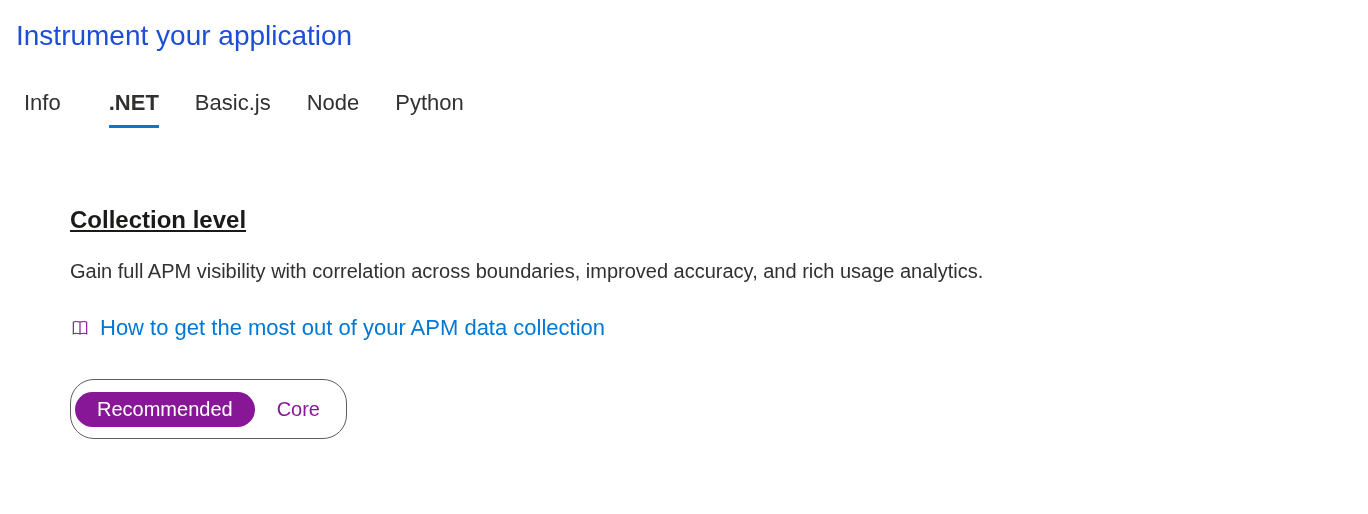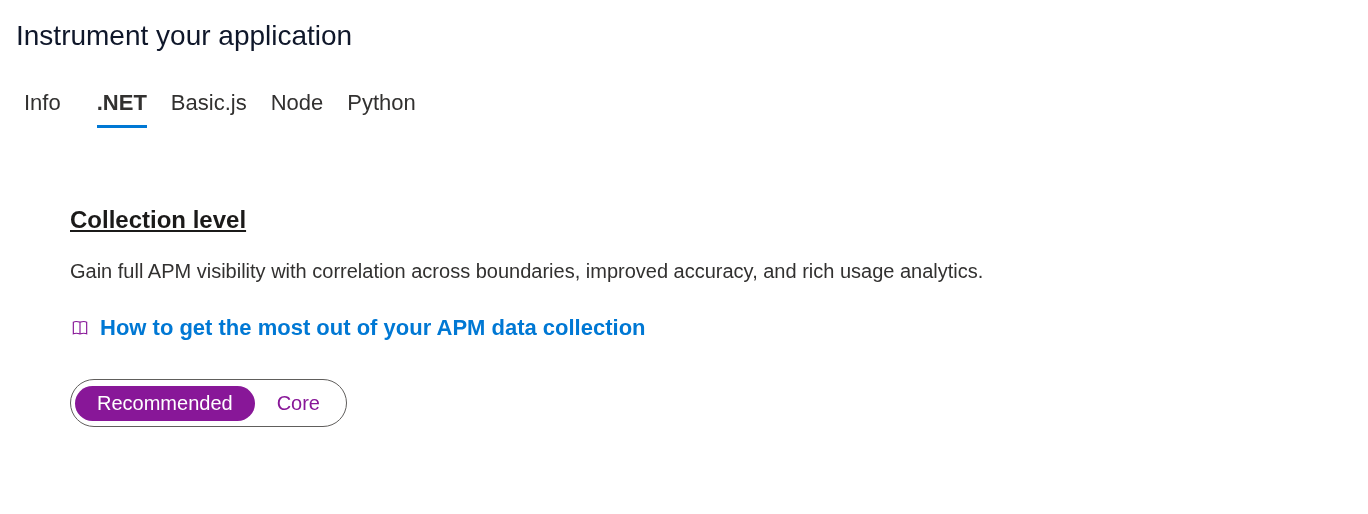--- a/index.html
+++ b/index.html
@@ -10,26 +10,26 @@
     body {
       font-family: "Segoe UI", -apple-system, BlinkMacSystemFont, sans-serif;
       background: #ffffff;
       color: #323130;
       padding: 0;
       width: 1368px;
     }
     .page-title {
       font-size: 28px;
       font-weight: 400;
-      color: #0f172a;
+      color: #1d4ed8;
       padding: 20px 16px 0 16px;
     }
     .tabs {
       display: flex;
-      gap: 24px;
+      gap: 36px;
       padding: 32px 16px 0 24px;
     }
     .tab {
       font-size: 22px;
       font-weight: 400;
       color: #323130;
       padding: 6px 0 12px 0;
       cursor: pointer;
       position: relative;
       user-select: none;
@@ -67,21 +67,20 @@
       display: flex;
       align-items: center;
       gap: 10px;
       margin-bottom: 38px;
     }
     .doc-link {
       font-size: 22px;
       color: #0078d4;
       text-decoration: none;
       cursor: pointer;
-      font-weight: bold;
     }
     .book-icon {
       width: 20px;
       height: 20px;
       display: inline-flex;
       align-items: center;
       justify-content: center;
     }
     .book-icon svg {
       width: 20px;
@@ -89,21 +88,21 @@
       stroke: #881798;
       fill: none;
       stroke-width: 1.4;
     }
     .pill-toggle {
       display: inline-flex;
       align-items: center;
       border: 1px solid #605e5c;
       border-radius: 24px;
       padding: 4px;
-      height: 48px;
+      height: 60px;
       justify-content: center;
     }
     .pill-option {
       padding: 6px 22px;
       font-size: 20px;
       border-radius: 20px;
       cursor: pointer;
       user-select: none;
       color: #881798;
       font-weight: 400;

